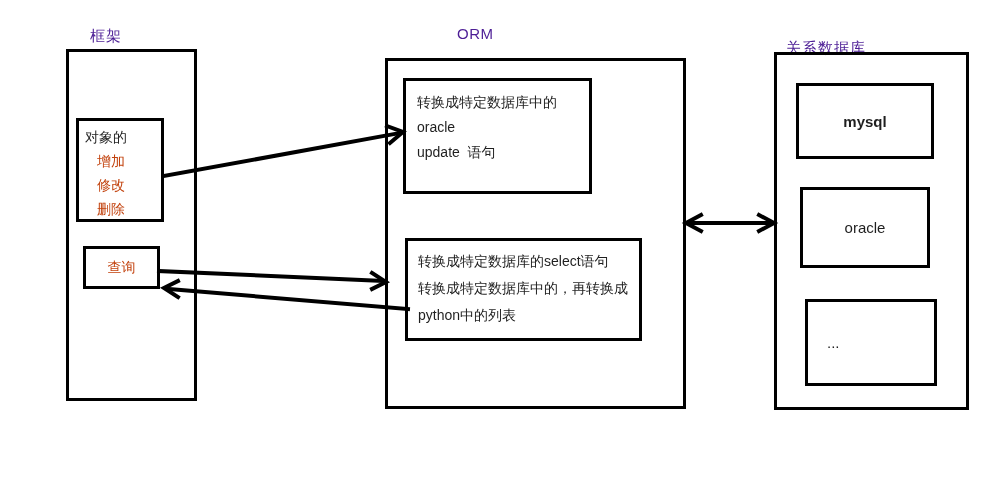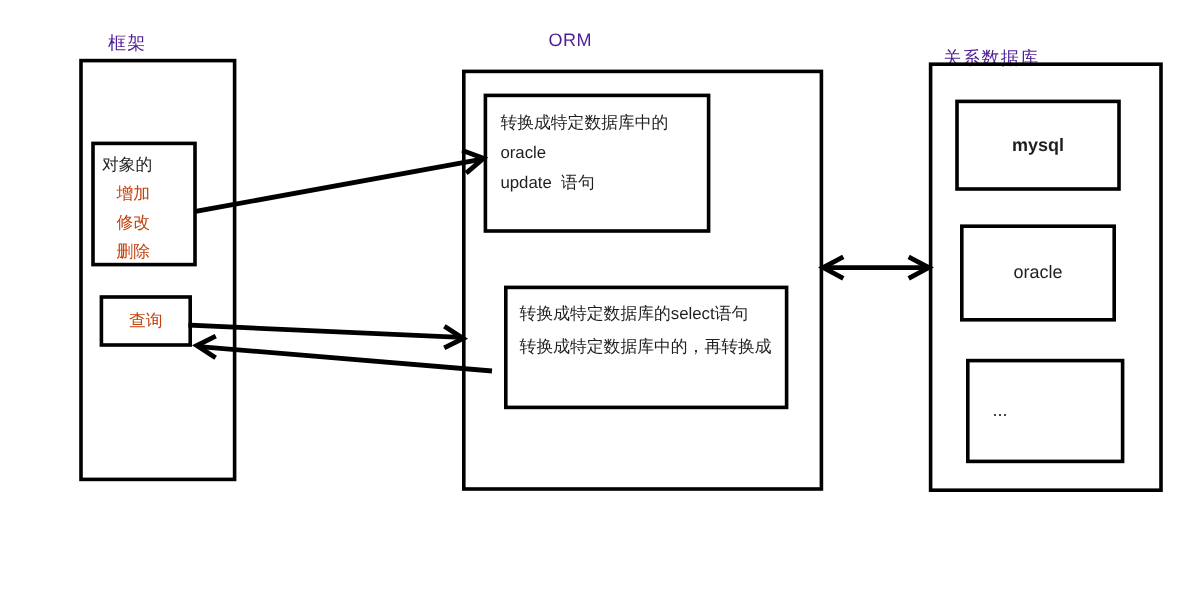--- a/index.html
+++ b/index.html
@@ -37,21 +37,21 @@
   .object-box  { left: 7px;   top: 66px;  width: 88px;  height: 104px; padding: 4px 6px; }
   .object-box .line { line-height: 24px; }
   .object-box .indent { padding-left: 12px; }
   .query-box   { left: 14px;  top: 194px; width: 77px;  height: 43px; padding: 7px 9px; }
   .query-box .line { line-height: 22px; text-align: center; }
 
   
   .orm-box     { left: 385px; top: 58px;  width: 301px; height: 351px; }
   .write-box   { left: 15px;  top: 17px;  width: 189px; height: 116px; padding: 9px 11px; }
   .write-box .line { line-height: 25px; }
-  .read-box    { left: 17px;  top: 177px; width: 237px; height: 103px; padding: 7px 10px; margin-left: 15px; }
+  .read-box    { left: 17px;  top: 177px; width: 237px; height: 103px; padding: 7px 10px; }
   .read-box .line { line-height: 27px; }
 
   
   .db-box      { left: 774px; top: 52px;  width: 195px; height: 358px; }
   .mysql-box   { left: 19px;  top: 28px;  width: 138px; height: 76px;
                  display: flex; align-items: center; justify-content: center; font-weight: bold; }
   .oracle-box  { left: 23px;  top: 132px; width: 130px; height: 81px;
                  display: flex; align-items: center; justify-content: center; }
   .etc-box     { left: 28px;  top: 244px; width: 132px; height: 87px;
                  display: flex; align-items: center; justify-content: flex-start;
@@ -94,20 +94,21 @@
 
   <div class="box orm-box">
     <div class="box write-box">
       <div class="line">转换成特定数据库中的</div>
       <div class="line">oracle</div>
       <div class="line">update  语句</div>
     </div>
     <div class="box read-box">
       <div class="line">转换成特定数据库的select语句</div>
       <div class="line">转换成特定数据库中的，再转换成</div>
+      <div class="line">python中的列表</div>
     </div>
   </div>
 
   <div class="box db-box">
     <div class="box mysql-box">
       <div class="line">mysql</div>
     </div>
     <div class="box oracle-box">
       <div class="line">oracle</div>
     </div>

